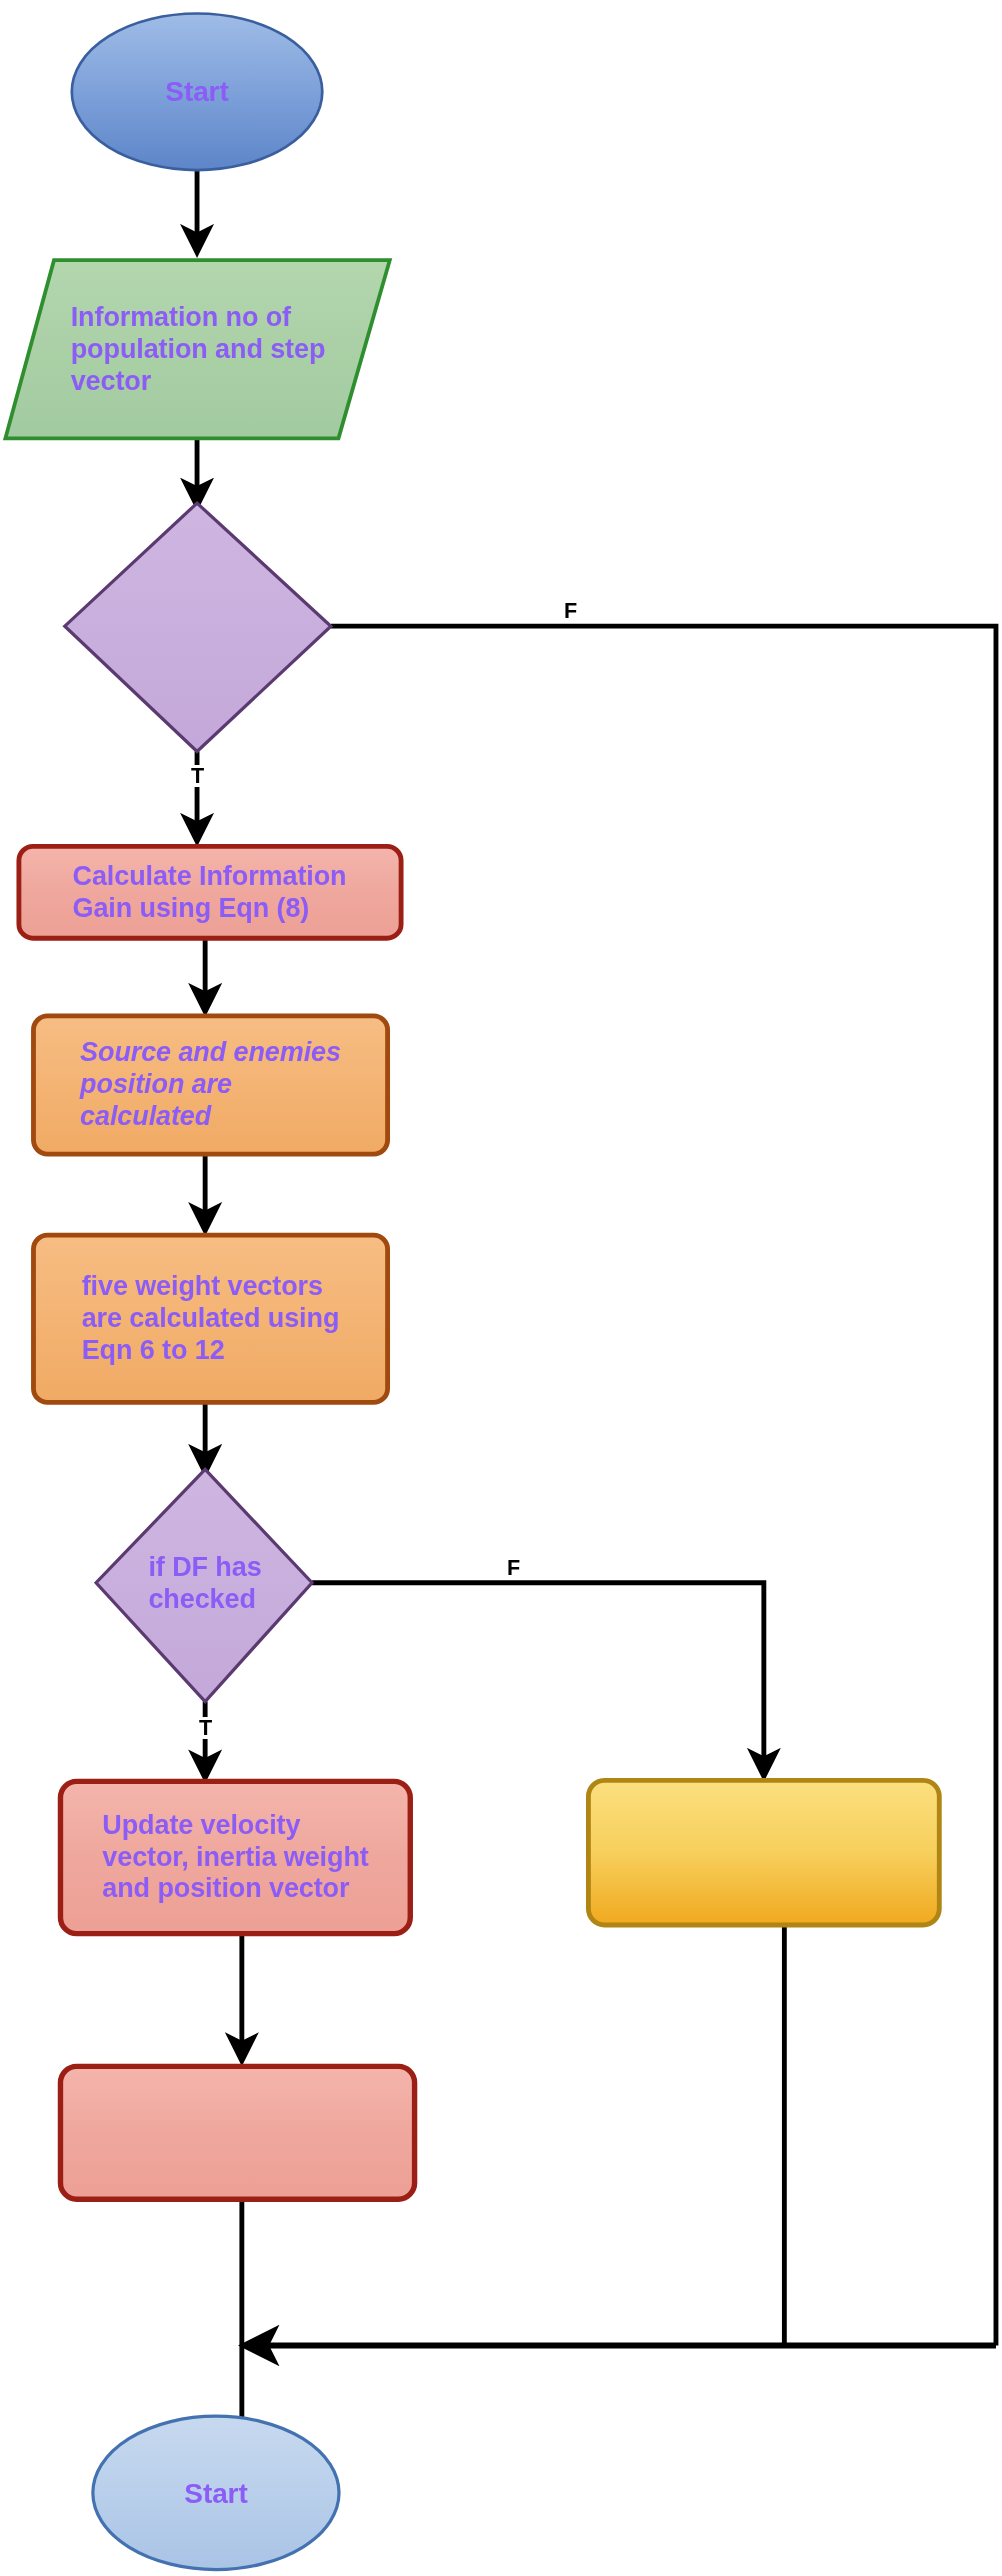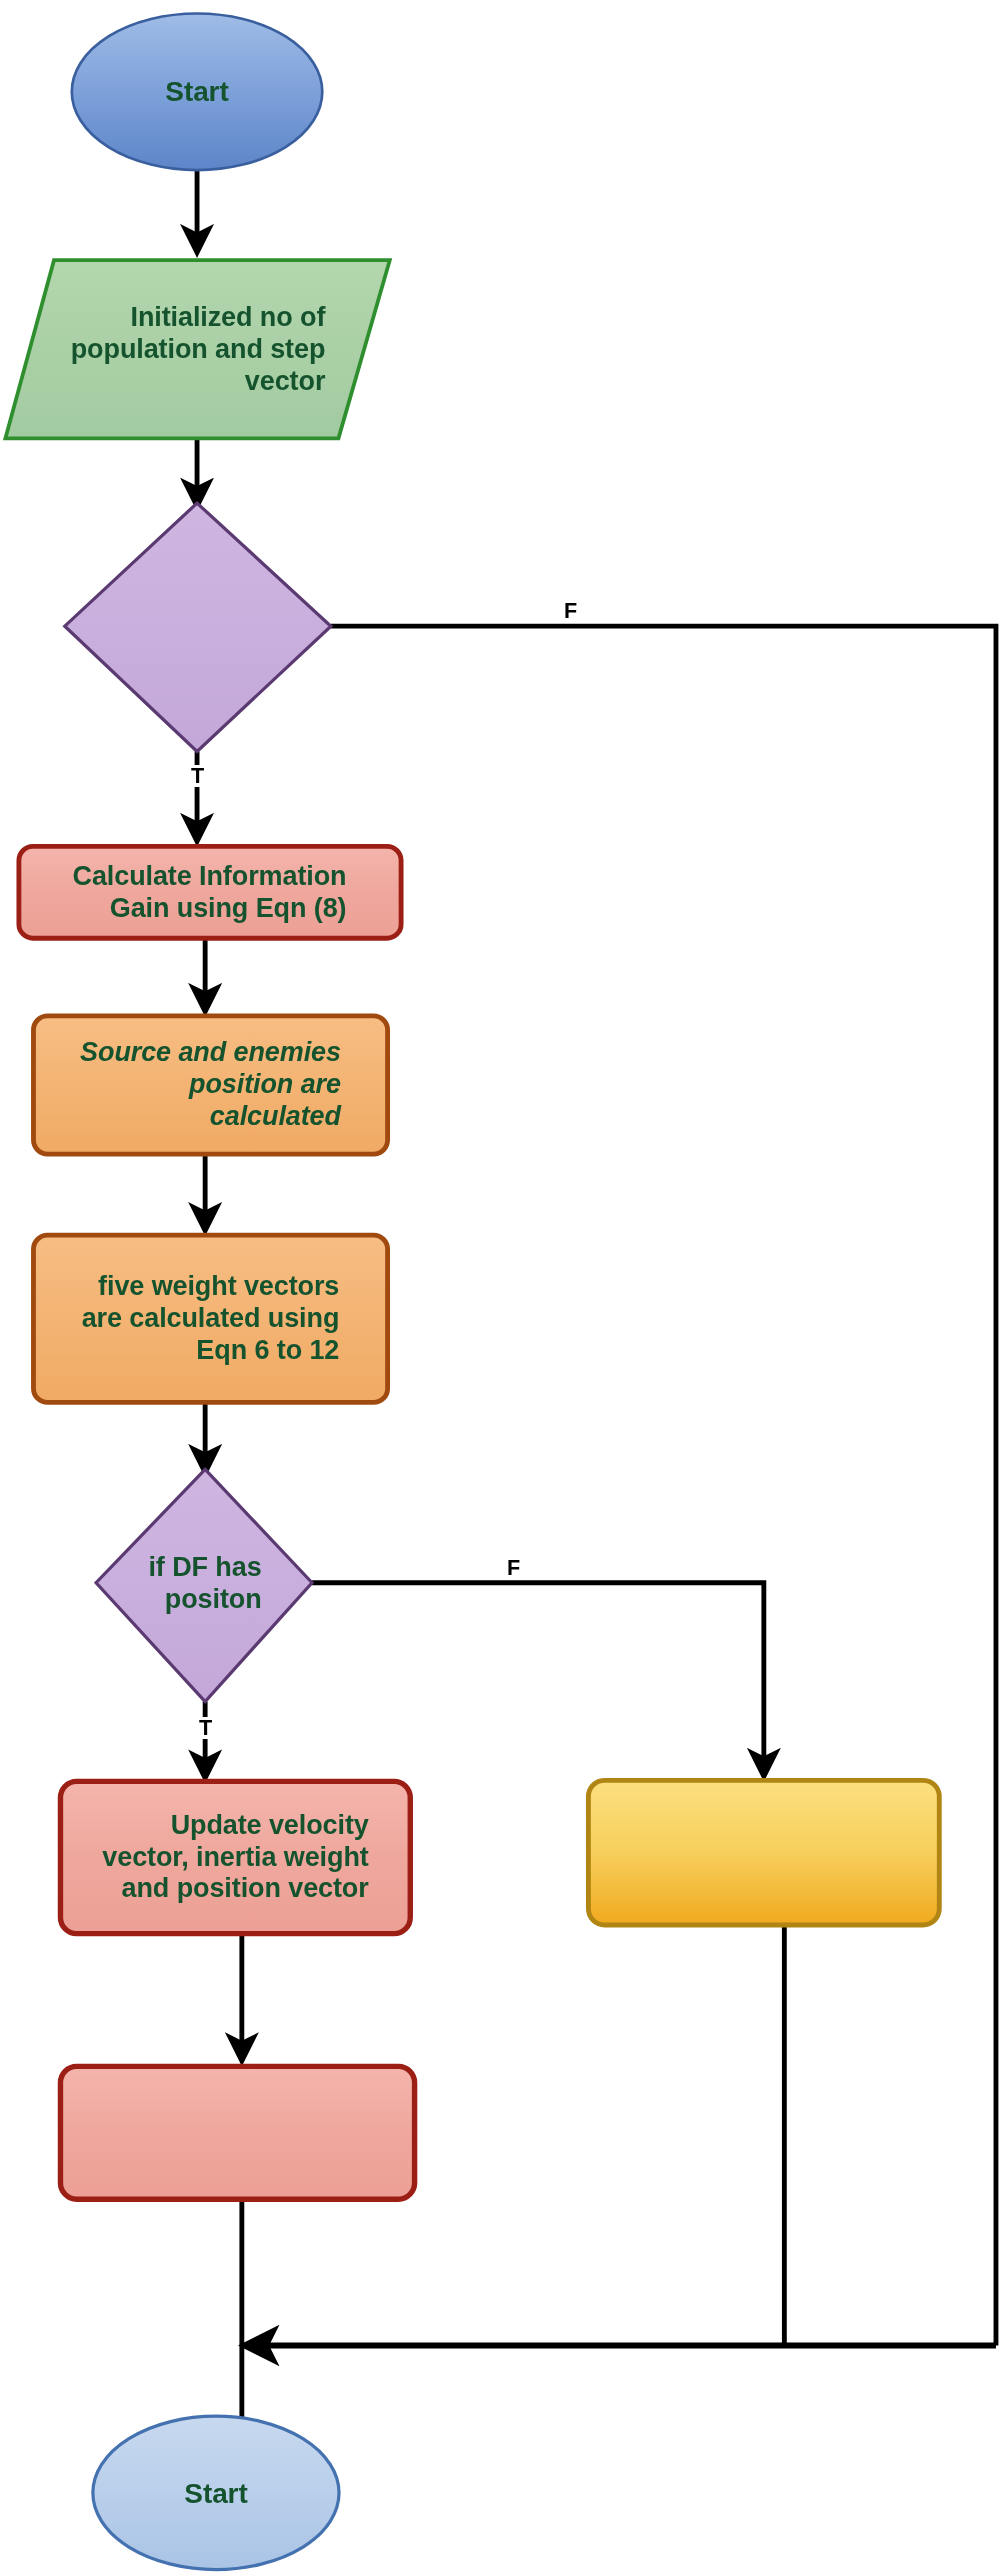--- a/index.html
+++ b/index.html
@@ -23,22 +23,22 @@
     left: 0;
     top: 0;
     width: 1003px;
     height: 2576px;
   }
   .node-label {
     position: absolute;
     display: flex;
     align-items: center;
     justify-content: center;
-    text-align: right;
-    color: #14532d;
+    text-align: left;
+    color: #8b5cf6;
     font-weight: bold;
     line-height: 1.18;
     letter-spacing: -0.1px;
     pointer-events: none;
     white-space: pre-line;
   }
   .edge-label {
     position: absolute;
     color: #000000;
     font-weight: bold;
@@ -187,38 +187,38 @@
       <rect x="112" y="3828" width="656" height="246" rx="30" ry="30" fill="url(#gradPink)" stroke="#9c1f16" stroke-width="10"></rect>
     </g>
 
     <g>
       <ellipse cx="400" cy="4618" rx="228" ry="142" fill="url(#gradStop)" stroke="#4472b0" stroke-width="6"></ellipse>
     </g>
   </svg>
 
   <div class="node-label fs-terminal" style="left:72px; top:51px; width:250px; height:81px;">Start</div>
 
-  <div class="node-label fs-body" style="left:32px; top:275px; width:332px; height:150px;">Initialized no of
+  <div class="node-label fs-body" style="left:32px; top:275px; width:332px; height:150px;">Information no of
 population and step
 vector</div>
 
 
   <div class="node-label fs-body" style="left:24px; top:853px; width:371px; height:80px;">Calculate Information
 Gain using Eqn (8)</div>
 
   <div class="node-label fs-body" style="left:39px; top:1023px; width:343px; height:124px;font-style:italic;">Source and enemies
 position are
 calculated</div>
 
   <div class="node-label fs-body" style="left:39px; top:1243px; width:343px; height:152px;">five weight vectors
 are calculated using
 Eqn 6 to 12</div>
 
   <div class="node-label fs-body" style="left:98px; top:1536px; width:214px; height:96px;">if DF has
-positon</div>
+checked</div>
 
   <div class="node-label fs-body" style="left:67px; top:1788px; width:337px; height:139px;">Update velocity
 vector, inertia weight
 and position vector</div>
 
 
 
   <div class="node-label fs-terminal" style="left:91px; top:2453px; width:250px; height:81px;">Start</div>
 
   <div class="edge-label" style="left:563px; top:600px;">F</div>

